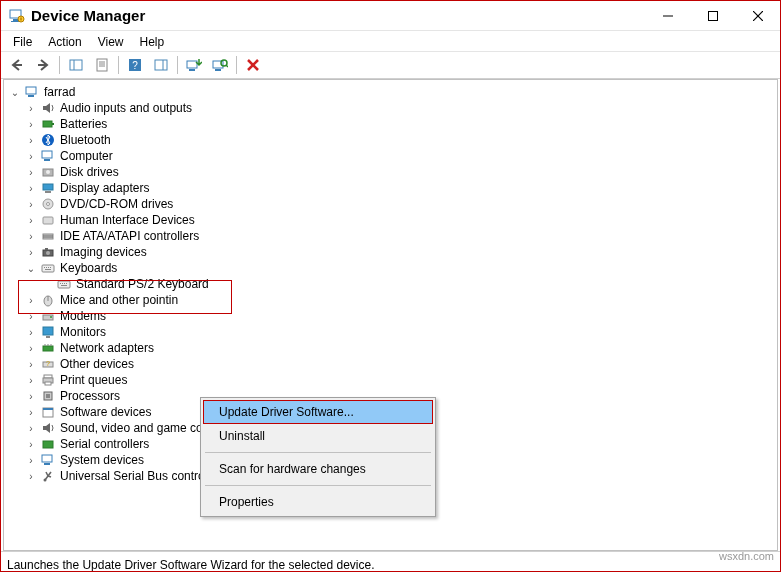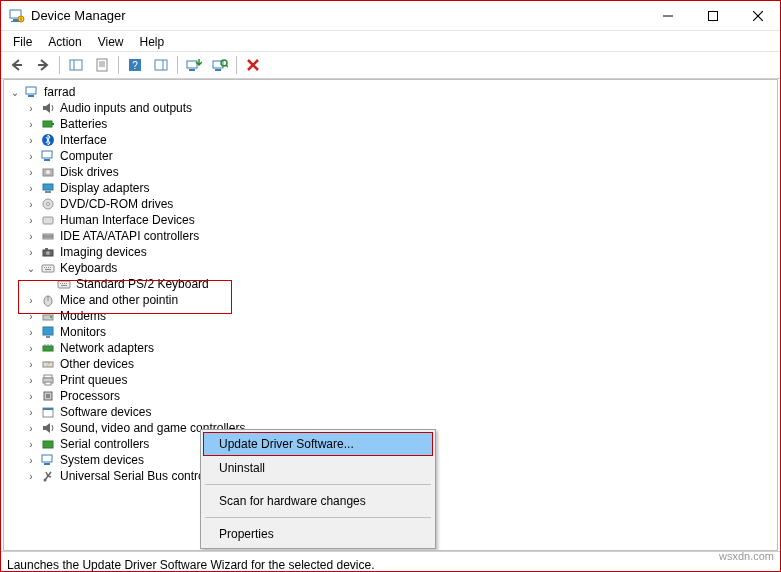--- a/index.html
+++ b/index.html
@@ -16,21 +16,21 @@
   }
   
   .title-bar {
     display: flex;
     align-items: center;
     height: 30px;
     background: #fff;
     border-bottom: 1px solid #e5e5e5;
   }
   .title-bar .tb-icon { width: 16px; height: 16px; margin: 0 6px 0 8px; display:flex; align-items:center; justify-content:center; }
-  .title-bar .tb-title { flex: 1; font-size: 13px; }
+  .title-bar .tb-title { flex: 1; font-size: 15px; font-weight: bold; }
   .win-controls { display: flex; }
   .win-btn {
     width: 45px; height: 30px;
     display: flex; align-items: center; justify-content: center;
     font-size: 13px;
   }
 
   
   .menu-bar {
     display: flex;
@@ -85,21 +85,20 @@
   
   .context-menu {
     position: absolute;
     left: 196px; top: 317px;
     width: 236px;
     background: #f0f0f0;
     border: 1px solid #a0a0a0;
     box-shadow: 2px 2px 3px rgba(0,0,0,0.25);
     padding: 2px;
     z-index: 10;
-    margin-top: 32px;
   }
   .cm-item {
     padding: 5px 16px;
     background: #f0f0f0;
   }
   .cm-item.sel { background: #91c9f7; }
   .cm-item.bold { font-weight: normal; }
   .cm-sep { height:1px; background:#c0c0c0; margin:4px 2px; }
   .cm-hl { position:absolute; border:1px solid #c00000; left:2px; top:2px; right:2px; height:24px; pointer-events:none;}
 
@@ -283,21 +282,21 @@
 
     <div class="tree-row">
         <span class="spacer" style="width:16px"></span>
         <span class="tw">›</span>
         <span class="dev-icon">
           <svg width="14" height="14">
             <circle cx="7" cy="7" r="6" fill="#1060c0"></circle>
             <path d="M5 4 L9 10 L7 12 L7 2 L9 4 L5 10" fill="none" stroke="#fff" stroke-width="1"></path>
           </svg>
         </span>
-        <span class="lbl">Interface</span>
+        <span class="lbl">Bluetooth</span>
       </div>
 
     <div class="tree-row">
         <span class="spacer" style="width:16px"></span>
         <span class="tw">›</span>
         <span class="dev-icon">
           <svg width="14" height="14">
             <rect x="1" y="2" width="10" height="7" fill="#fff" stroke="#3a7fb8"></rect>
             <rect x="3" y="10" width="6" height="2" fill="#3a7fb8"></rect>
           </svg>

